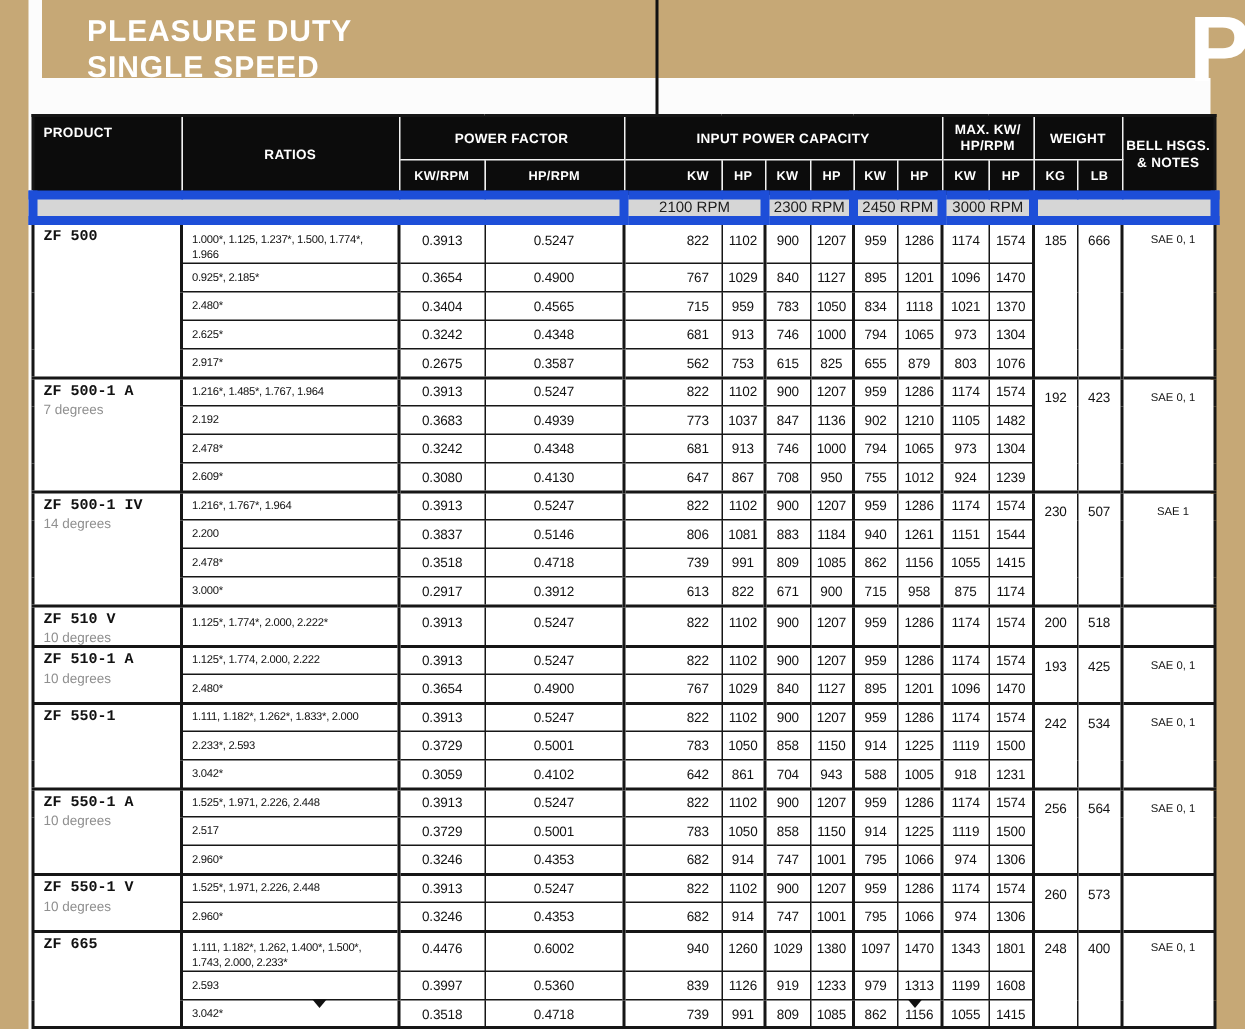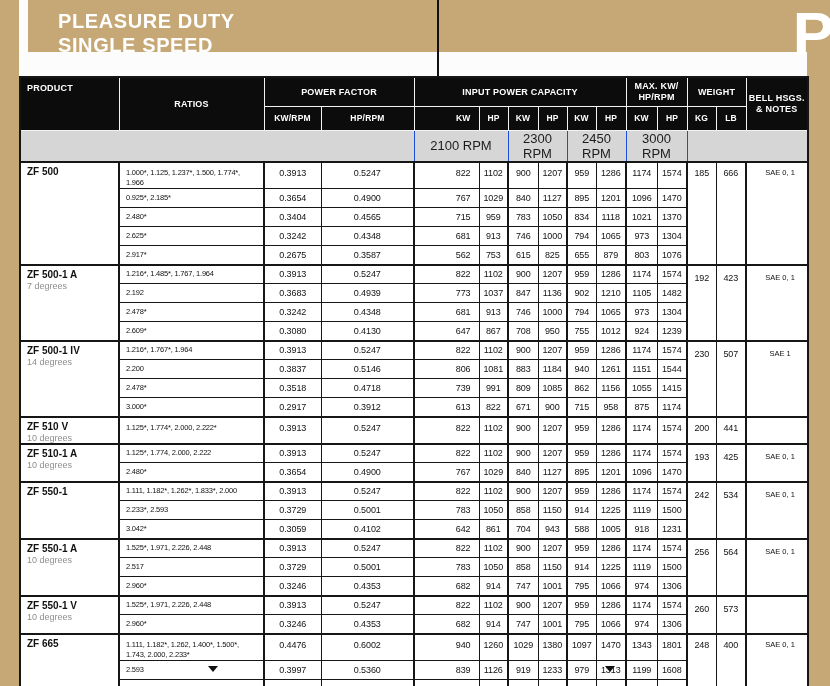--- a/index.html
+++ b/index.html
@@ -39,38 +39,38 @@
   }
   tr.hdr1{height:29px;}
   tr.hdr2{height:24px;}
   tr.hdr2 th{font-size:8.5px;}
   th.h-product{text-align:left;vertical-align:top;padding:5px 0 0 6px;}
   th.pre{white-space:pre-line;line-height:11px;margin-top:38px;}
   th.h-kw2100{text-align:right;padding-right:8px;}
   tr.rpmrow{height:15px;}
   tr.rpmrow td{
     background:var(--rpm-gray);color:#1c1c1c;
-    border:1px solid #1d4ed8;
-    font-size:13px;text-align:center;vertical-align:middle;
+    border:6px solid #1d4ed8;
+    font-size:10px;text-align:center;vertical-align:middle;
   }
   
   tbody tr{height:19px;}
   tbody tr.tall{height:27px;}
   tbody td{
     background:#fff;color:#111;
     border:1px solid var(--border-dark);
     font-size:9px;text-align:center;vertical-align:middle;
     letter-spacing:-.1px;overflow:hidden;
   }
   tbody tr.grp-first td{border-top:2px solid var(--border-dark);}
   td.bl2{border-left-width:2px;}
   td.c-product{
     text-align:left;vertical-align:top;padding:3px 2px 0 6px;
   }
-  td.c-product .pname{font-size:10px;font-weight:bold;letter-spacing:0;}
+  td.c-product .pname{font-size:10px;font-weight:bold;letter-spacing:0;font-family:Liberation Mono, monospace;}
   td.c-product .pdeg{font-size:9px;color:var(--degrees-gray);margin-top:1px;letter-spacing:0;}
   td.c-ratios{
     text-align:left;padding-left:6px;font-size:7.5px;letter-spacing:-.2px;
     white-space:pre;line-height:10px;
   }
   td.c-v0{text-align:right;padding-right:8px;}
   tr.tall td:not(.c-product){vertical-align:top;padding-top:5px;}
   td.c-kg,td.c-lb{vertical-align:top;padding-top:7px;}
   td.c-bell{
     text-align:center;vertical-align:top;padding:7px 1px 0 7px;
@@ -351,21 +351,21 @@
         <td class="c-hprpm">0.5247</td>
         <td class="c-v0 bl2">822</td>
         <td class="c-v1">1102</td>
         <td class="c-v2 bl2">900</td>
         <td class="c-v3">1207</td>
         <td class="c-v4 bl2">959</td>
         <td class="c-v5">1286</td>
         <td class="c-v6 bl2">1174</td>
         <td class="c-v7">1574</td>
         <td class="c-kg bl2" rowspan="1">200</td>
-        <td class="c-lb" rowspan="1">441</td>
+        <td class="c-lb" rowspan="1">518</td>
         <td class="c-bell bl2" rowspan="1"></td>
       </tr>
       <tr class="grp-first">
         <td class="c-product" rowspan="2">
           <div class="pname">ZF 510-1 A</div>
           <div class="pdeg">10 degrees</div>
         </td>
         <td class="c-ratios bl2">1.125*, 1.774, 2.000, 2.222</td>
         <td class="c-kwrpm bl2">0.3913</td>
         <td class="c-hprpm">0.5247</td>

